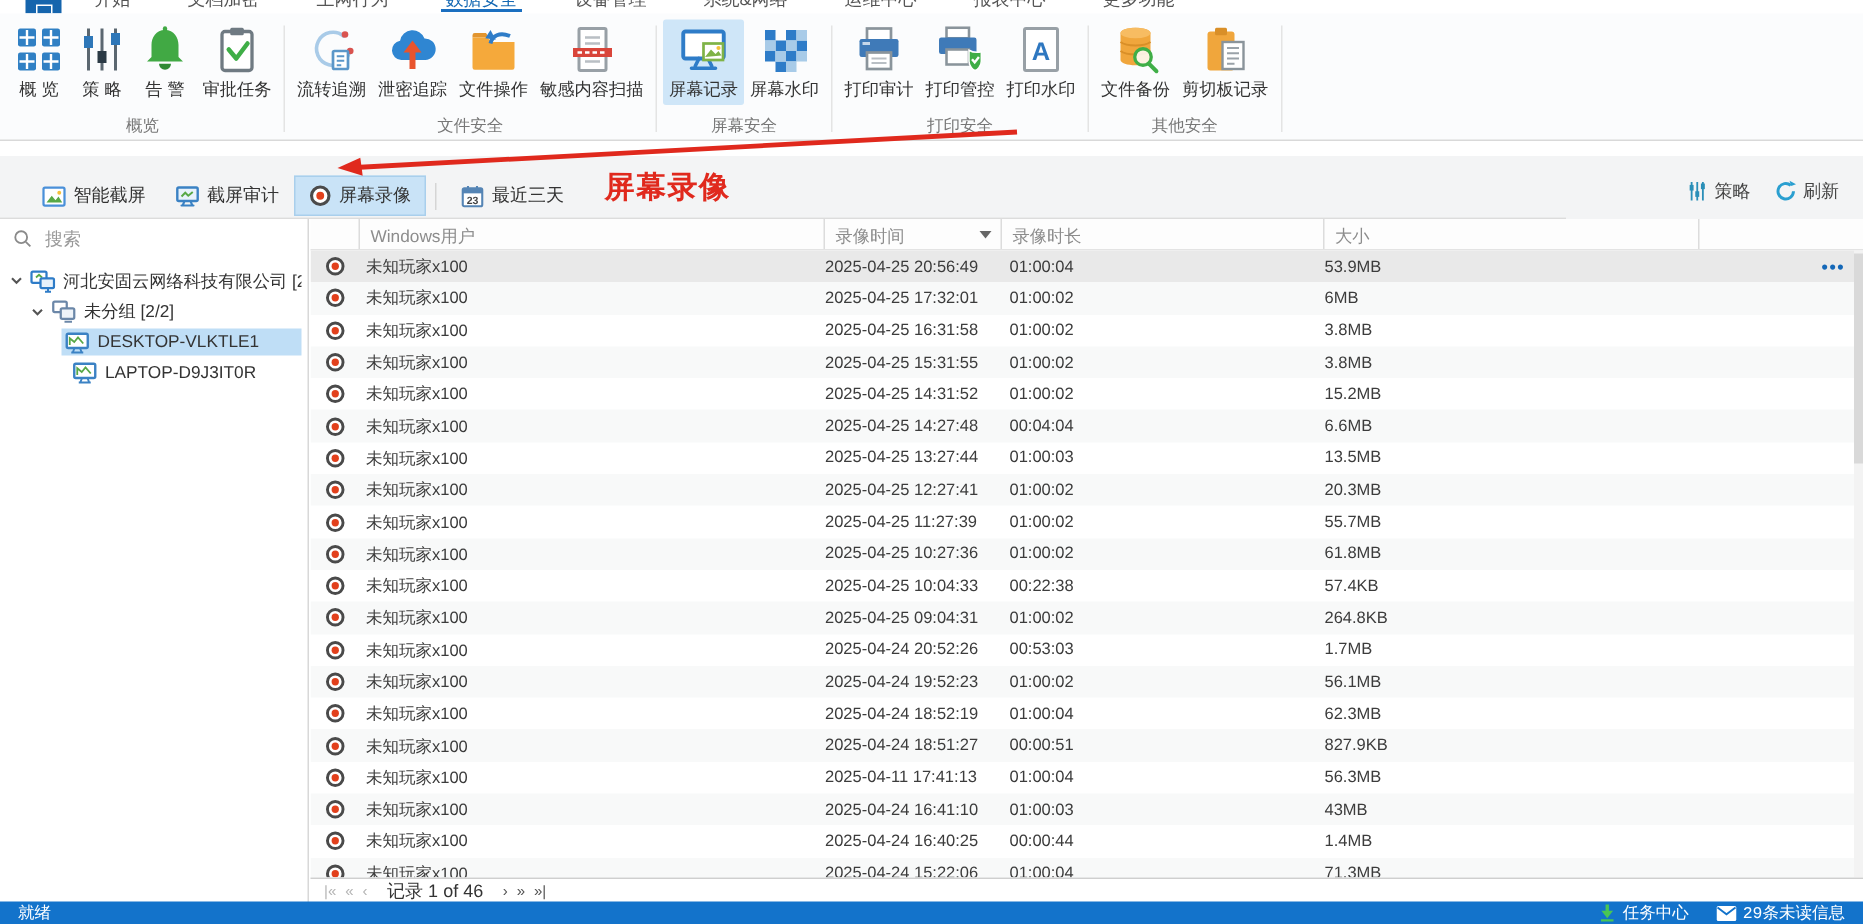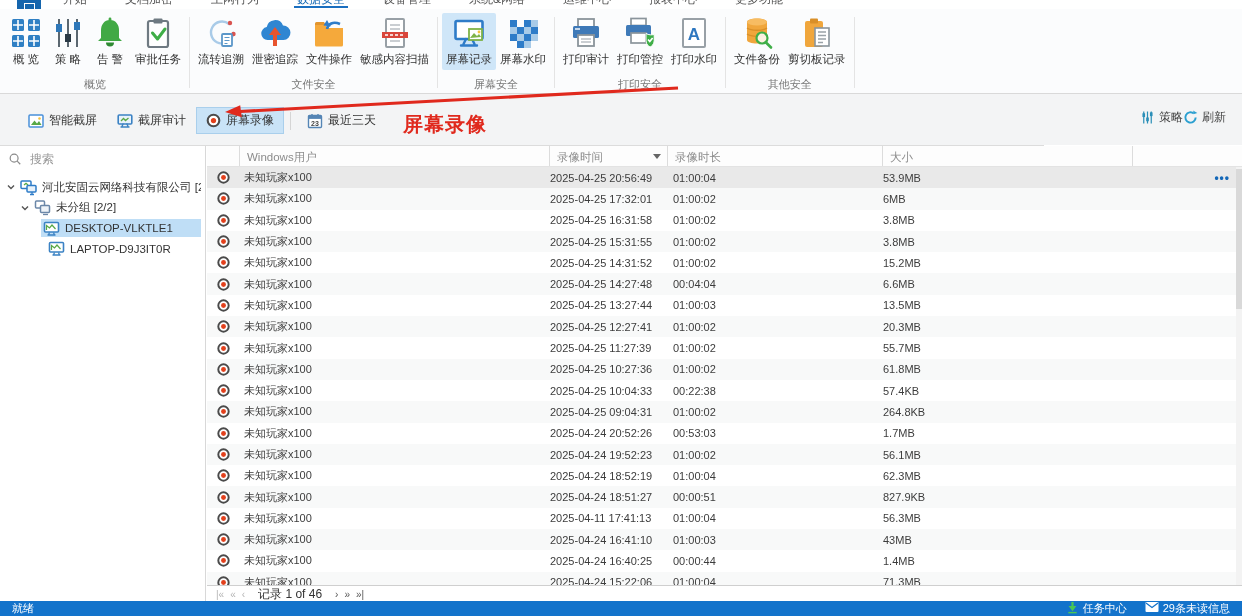--- a/index.html
+++ b/index.html
@@ -19,27 +19,27 @@
   .rgroup{display:flex;flex-direction:column;}
   .rbuttons{display:flex;flex:1;align-items:flex-start;padding-top:4px;}
   .rbtn{display:flex;flex-direction:column;align-items:center;padding:3px 4px;border-radius:2px;cursor:default;}
   .rbtn.active{background:#cfe6f8;}
   .ricon{width:34px;height:34px;margin-bottom:2px;}
   .ricon svg{width:34px;height:34px;display:block;}
   .rlabel{font-size:11.5px;color:#333;white-space:nowrap;}
   .rgroup-label{text-align:center;font-size:11px;color:#777;height:16px;line-height:14px;}
   .rdivider{width:1px;background:#e4e4e4;margin:8px 4px 5px 4px;}
   
-  .strip{position:absolute;top:94px;left:0;right:0;height:51px;background:#f3f4f5;}
+  .strip{position:absolute;top:104px;left:0;right:0;height:51px;background:#f3f4f5;}
   .toolbar{position:absolute;left:18px;top:13px;display:flex;align-items:center;}
   .tbtn{display:flex;align-items:center;gap:5px;padding:4px 9px;color:#333;white-space:nowrap;border:1px solid transparent;}
   .tbtn.active{background:#c9e3f7;border-color:#a9cfec;}
   .tbtn .icn svg{display:block;}
   .tdivider{width:1px;height:18px;background:#d5d5d5;margin:0 6px;}
-  .toolbar-right{position:absolute;right:16px;top:15px;display:flex;align-items:center;color:#444;}
+  .toolbar-right{position:absolute;right:16px;top:15px;display:flex;gap:16px;align-items:center;color:#444;}
   .trbtn{display:flex;align-items:center;gap:4px;white-space:nowrap;}
   
   .annotation-text{position:absolute;left:403px;top:111px;font-size:20px;font-weight:bold;z-index:30;letter-spacing:1px;}
   .annotation-arrow{position:absolute;left:200px;top:78px;width:500px;height:50px;z-index:30;pointer-events:none;}
   
   .main{position:absolute;top:145px;left:0;width:1044px;height:456px;background:#fff;box-sizing:border-box;border-top:1px solid #dcdcdc;}
   .sidebar{position:absolute;left:0;top:0;width:206px;height:456px;border-right:1px solid #d8d8d8;box-sizing:border-box;background:#fff;}
   .search-row{height:22px;display:flex;align-items:center;padding:2px 8px 0 8px;gap:6px;}
   .search-row input{border:none;outline:none;font-size:12px;color:#333;width:150px;background:transparent;font-family:inherit;}
   .search-row input::placeholder{color:#999;}
@@ -73,21 +73,21 @@
   .vthumb{position:absolute;left:0;right:0;top:2px;height:140px;background:#d9d9d9;}
   .pager{position:absolute;left:0;right:0;bottom:0;height:17px;border-top:1px solid #cfcfcf;background:#fff;
     display:flex;align-items:center;padding-left:6px;box-sizing:border-box;font-size:11px;}
   .pbtn{padding:0 3px;color:#b5b5b5;font-size:10px;line-height:15px;}
   .pbtn.dark{color:#555;}
   .pager-label{margin:0 10px;color:#333;font-size:12px;}
   
   .statusbar{position:absolute;left:0;bottom:0;width:100%;height:15px;background:#1373cb;color:#fff;font-size:11px;
     display:flex;align-items:center;padding:0 12px;box-sizing:border-box;}
   .status-right{margin-left:auto;display:flex;gap:18px;align-items:center;}
-  .sitem{display:flex;gap:4px;}
+  .sitem{display:flex;align-items:center;gap:4px;font-family:Liberation Mono, monospace;}
   .sitem svg{display:block;}
   .icn{display:inline-flex;}
 </style>
 </head>
 <body>
 
 <div class="window">
 
   <div class="tabbar">
     <div class="appbtn">

